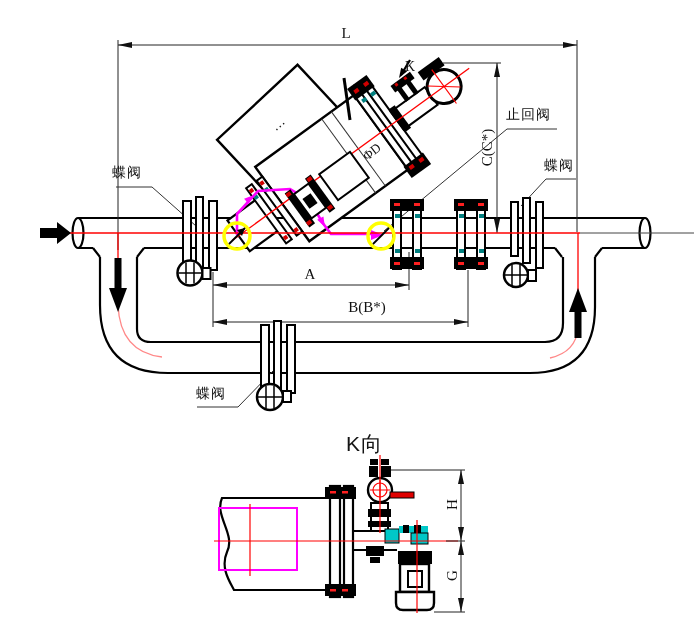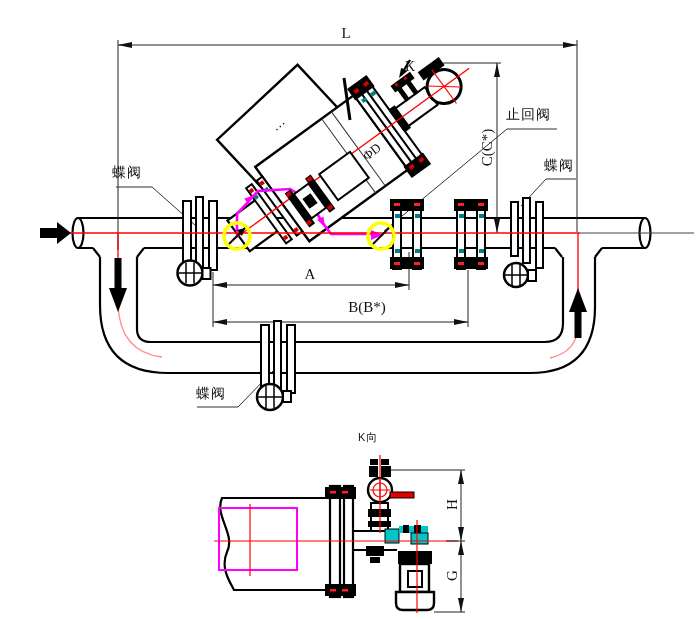--- a/index.html
+++ b/index.html
@@ -292,15 +292,15 @@
 <div class="dim ctr rot90" style="left:441px;top:496px;width:22px;">H</div>
 <div class="dim ctr rot90" style="left:441px;top:567px;width:22px;">G</div>
 <div class="dim ctr rot38" style="left:356px;top:144px;width:32px;font-size:13px;">ΦD</div>
 <div class="dim" style="left:405px;top:59px;font-size:14px;">K</div>
 <div class="lbl rot41" style="left:264px;top:115px;width:28px;text-align:center;font-size:14px;">…</div>
 
 <div class="lbl" style="left:112px;top:164px;">蝶阀</div>
 <div class="lbl" style="left:544px;top:157px;">蝶阀</div>
 <div class="lbl" style="left:196px;top:385px;">蝶阀</div>
 <div class="lbl" style="left:506px;top:106px;">止回阀</div>
-<div class="lbl" style="left:358px;top:430px;font-size:11px;">K向</div>
+<div class="lbl" style="left:346px;top:430px;font-size:21px;">K向</div>
 
 </div>
 
 </body></html>

